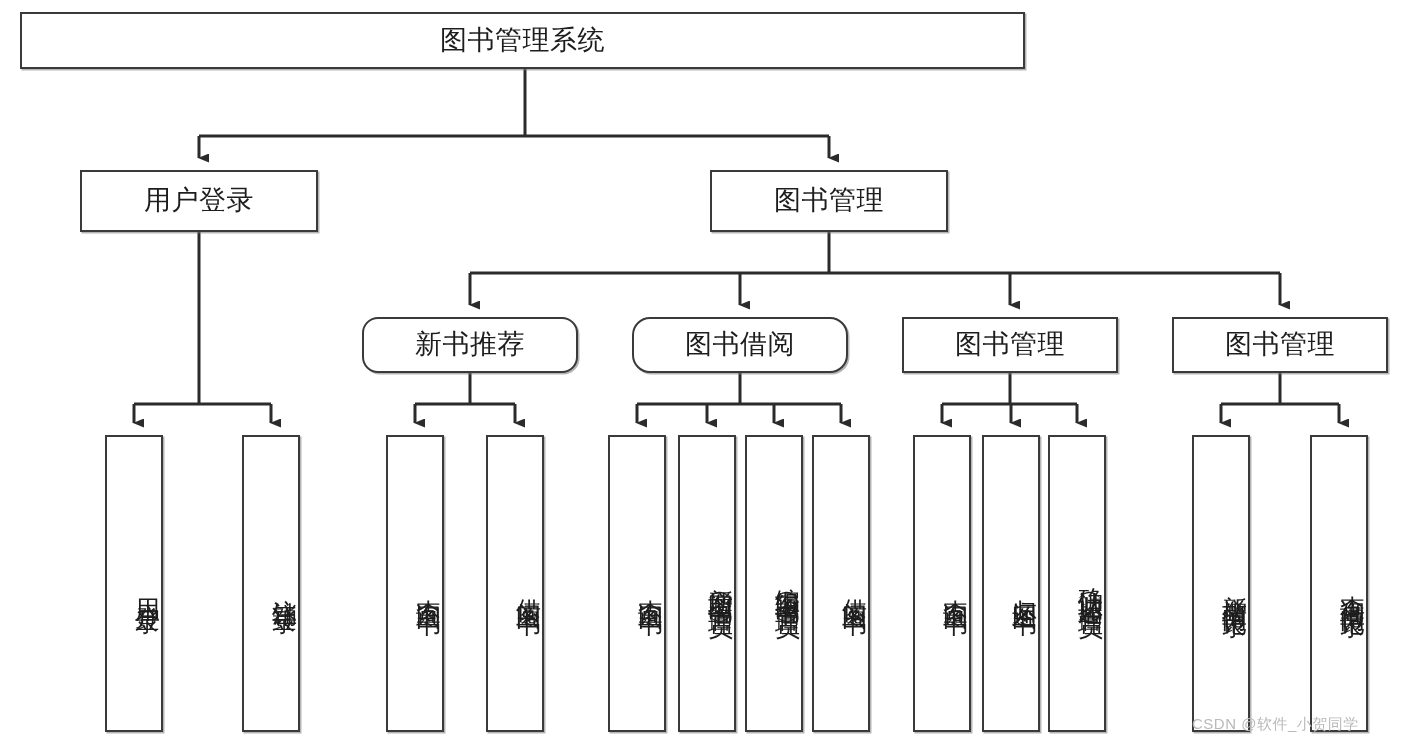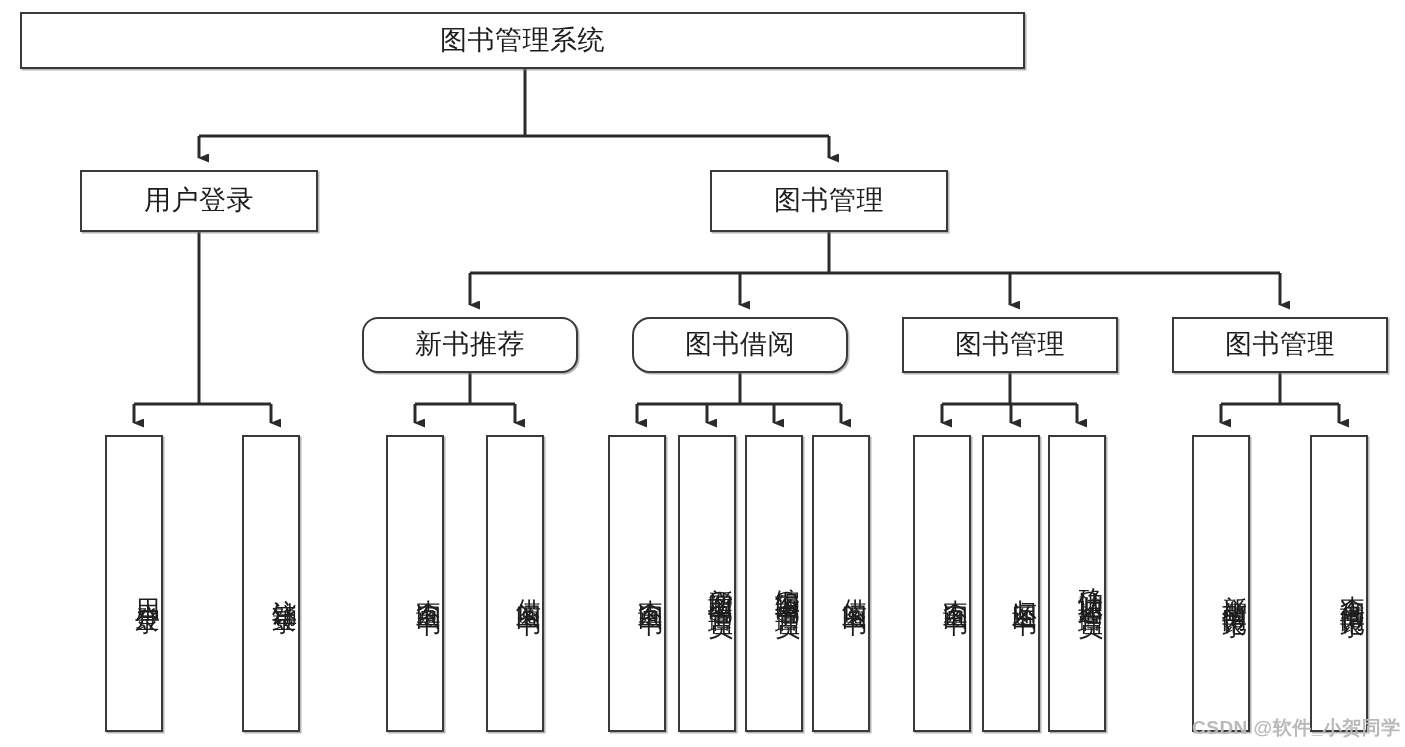--- a/index.html
+++ b/index.html
@@ -58,25 +58,24 @@
     padding-top: 6px;
     letter-spacing: 4px;
     box-sizing: border-box;
   }
   .node-box.vert.tall-text .node-label {
     padding-top: 4px;
   }
   .watermark {
     position: absolute;
     color: #b9b9b9;
-    font-size: 19px;
+    font-size: 15px;
     white-space: nowrap;
     user-select: none;
     letter-spacing: 0.5px;
-    font-weight: bold;
   }
 </style>
 </head>
 <body>
 
 <div id="diagram-root">
 
   <svg id="diagram-svg" viewBox="0 0 1405 747" xmlns="http://www.w3.org/2000/svg">
     <defs>
       <marker id="arrowhead" markerWidth="9" markerHeight="11" refX="4.5" refY="10" orient="auto" markerUnits="userSpaceOnUse">

